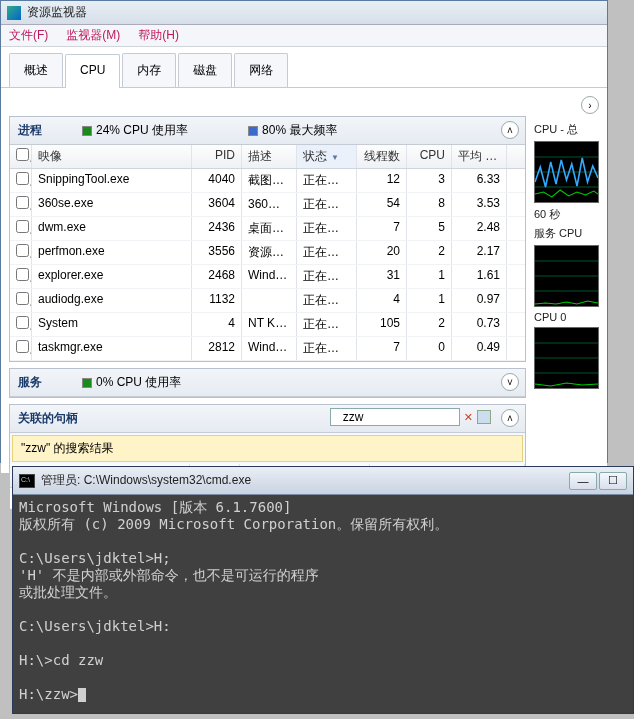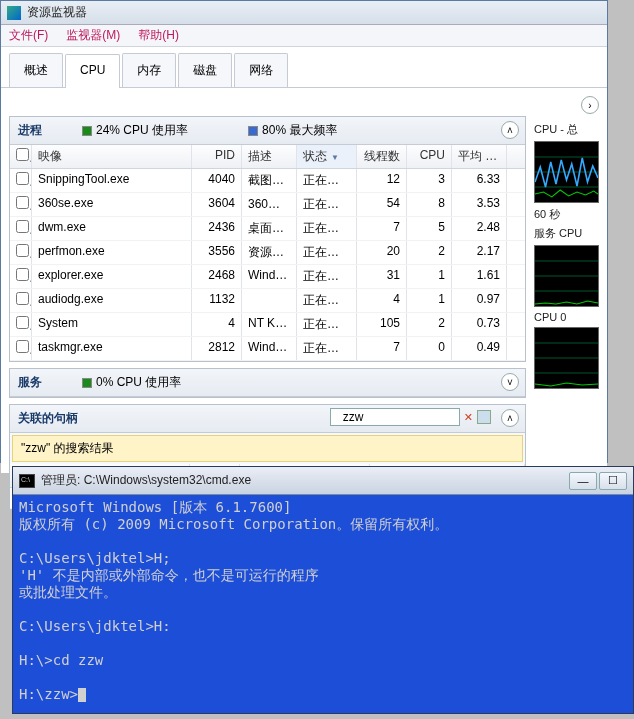--- a/index.html
+++ b/index.html
@@ -57,21 +57,21 @@
 .h-type { width: 130px; flex: none; }
 .h-name { flex: 1; }
 
 
 .rightcol .scroll-btn { width: 18px; height: 18px; border: 1px solid #9aa; border-radius: 50%; background: #fff; align-self: flex-end; display: flex; align-items: center; justify-content: center; font-size: 10px; margin-bottom: 4px; cursor: pointer; }
 .graph-label { font-size: 11px; color: #222; }
 .graph { border: 1px solid #666; background: #000; height: 62px; position: relative; overflow: hidden; }
 .graph svg { width: 100%; height: 100%; display: block; }
 
 
-.cmd { position: absolute; left: 12px; top: 466px; width: 622px; height: 248px; border: 1px solid #2a3a5a; background: #1d4ed8; }
+.cmd { position: absolute; left: 12px; top: 466px; width: 622px; height: 248px; border: 1px solid #2a3a5a; background: #404040; }
 .cmd-titlebar { height: 28px; background: linear-gradient(#eaeef6,#c9d3e1); display: flex; align-items: center; padding: 0 6px; border-bottom: 1px solid #7a8aa0; }
 .cmd-titlebar .cicon { width: 16px; height: 14px; background: #000; border: 1px solid #444; margin-right: 6px; position: relative; }
 .cmd-titlebar .cicon::after { content: "C:\\"; color: #ccc; font-size: 7px; position: absolute; left: 1px; top: 1px; }
 .cmd-titlebar .title { color: #222; }
 .cmd-winbtns { margin-left: auto; display: flex; gap: 2px; }
 .cmd-winbtns div { width: 28px; height: 18px; border: 1px solid #8aa; background: linear-gradient(#f4f7fc,#d8e0ec); border-radius: 2px; display: flex; align-items: center; justify-content: center; font-size: 11px; cursor: pointer; }
 .cmd-body { font-family: "NSimSun", "SimSun", Consolas, monospace; font-size: 14px; color: #d0d0d0; padding: 4px 6px; white-space: pre; line-height: 17px; }
 .cursor { display: inline-block; width: 8px; height: 14px; background: #d0d0d0; vertical-align: text-bottom; }
 </style>
 </head>

